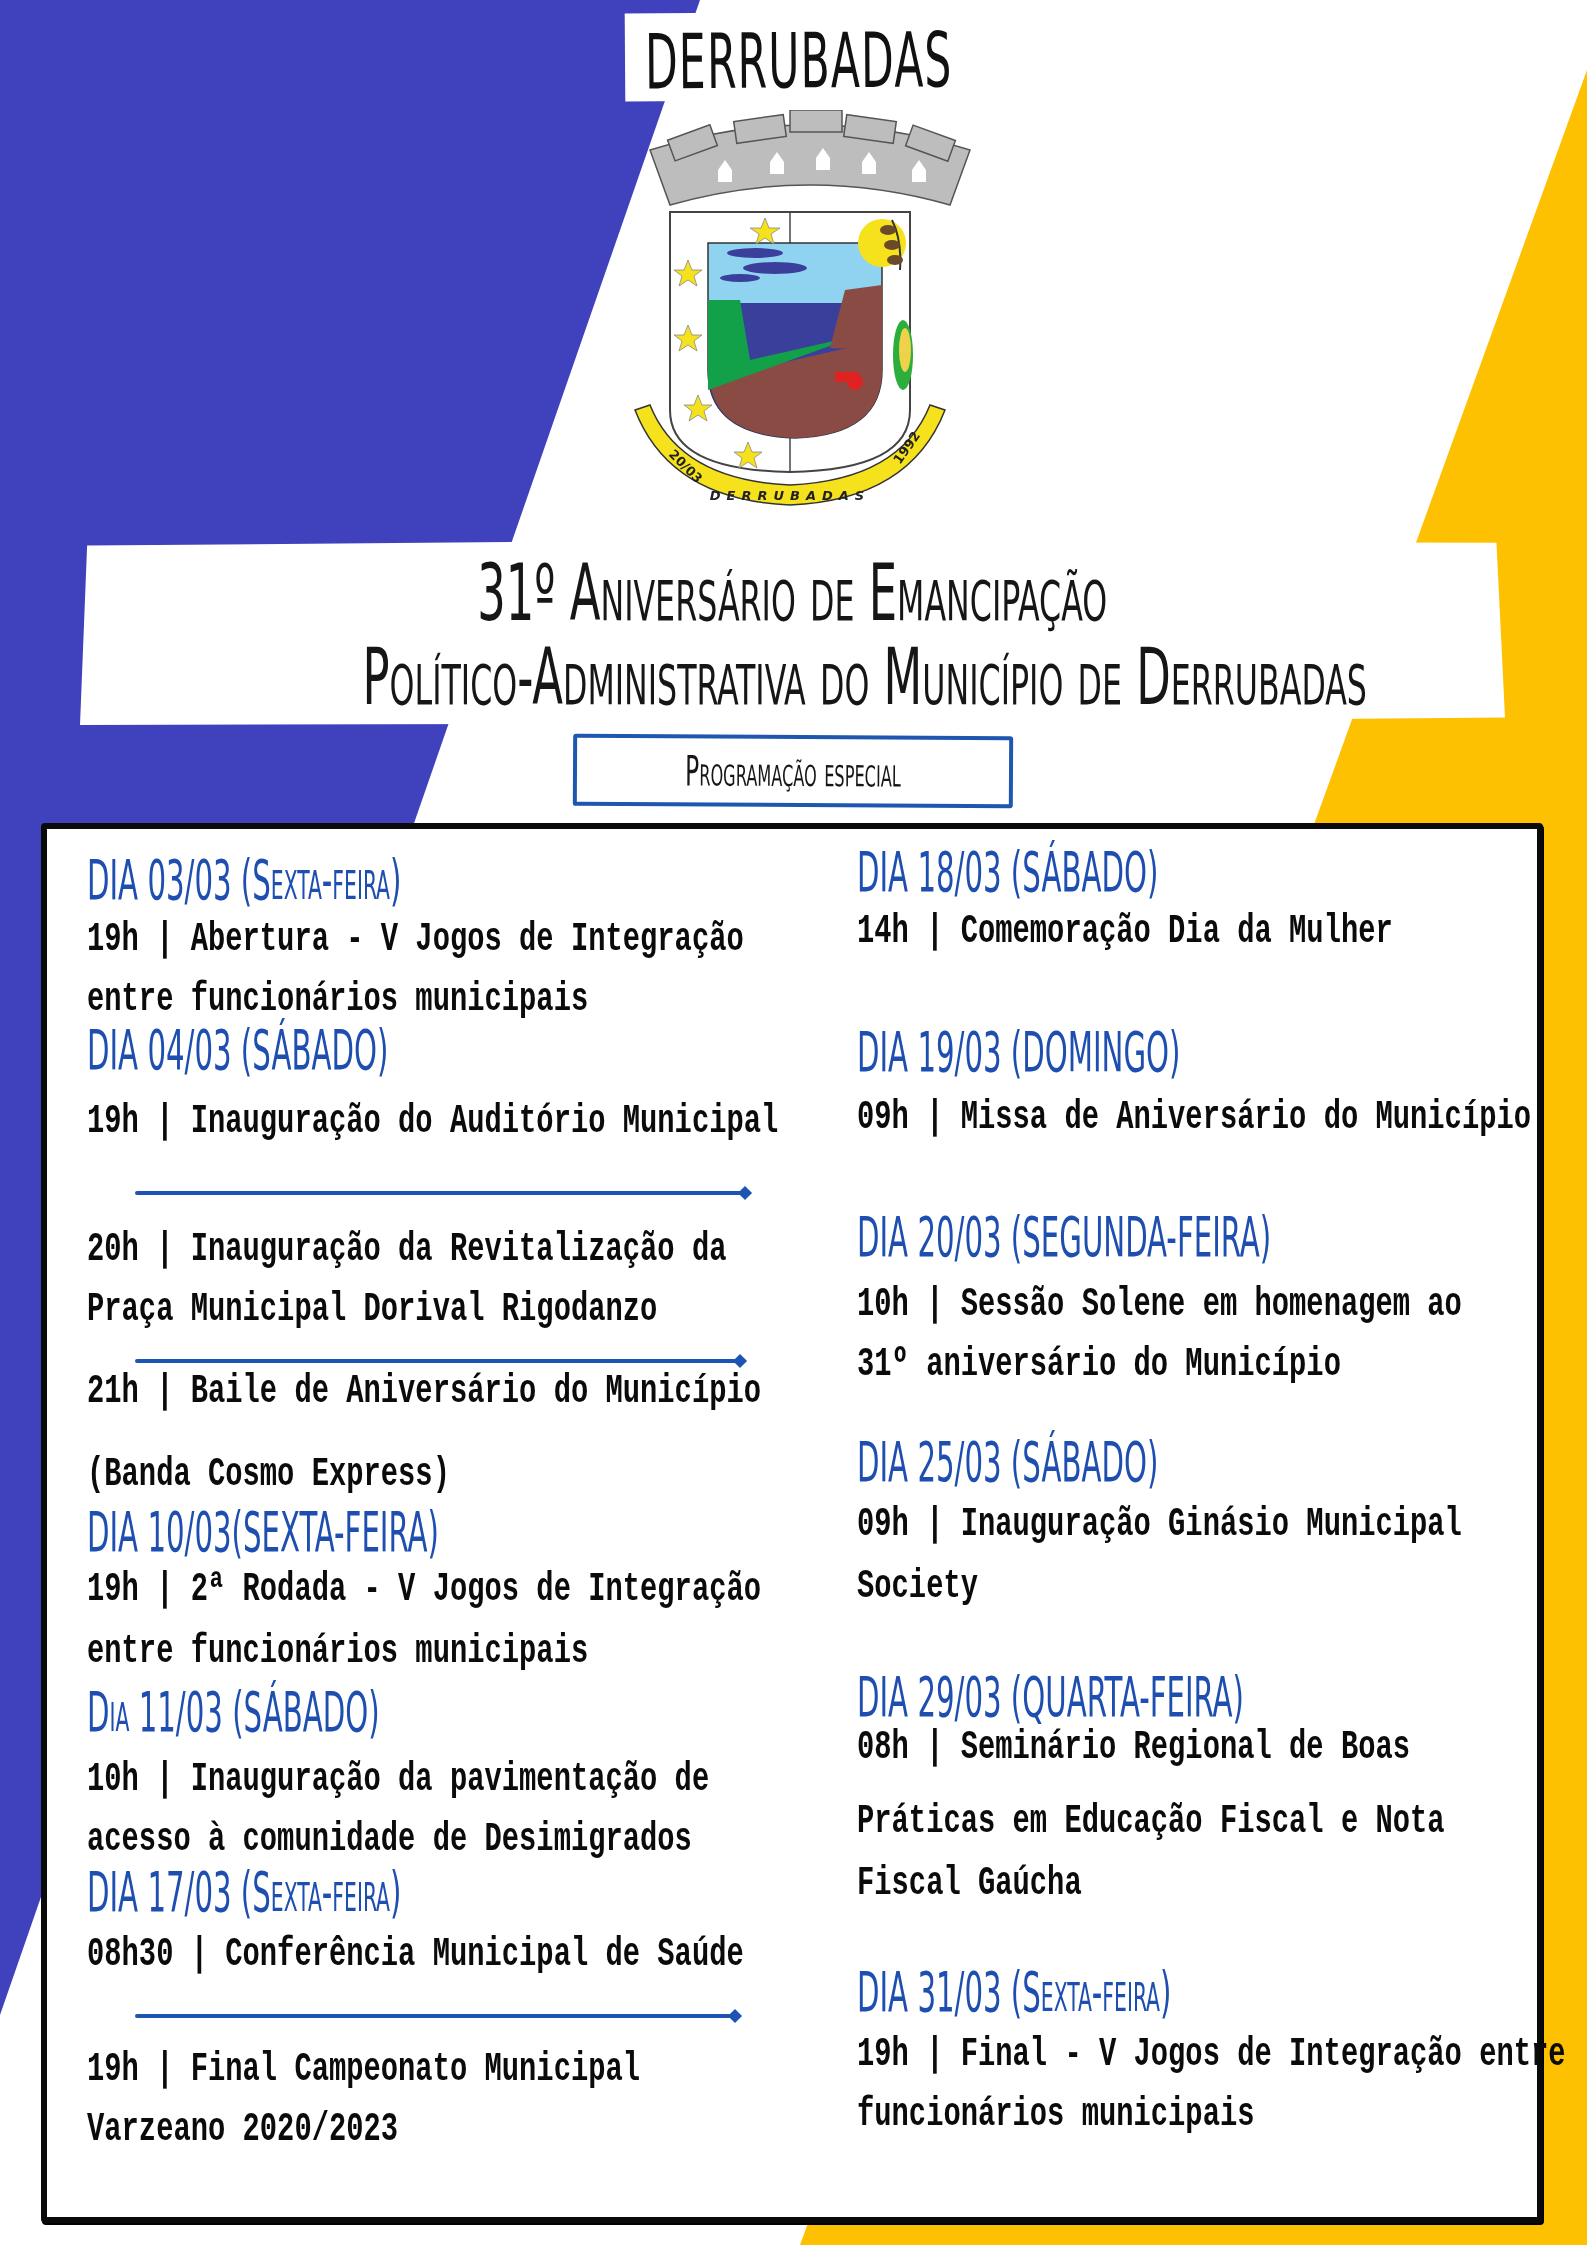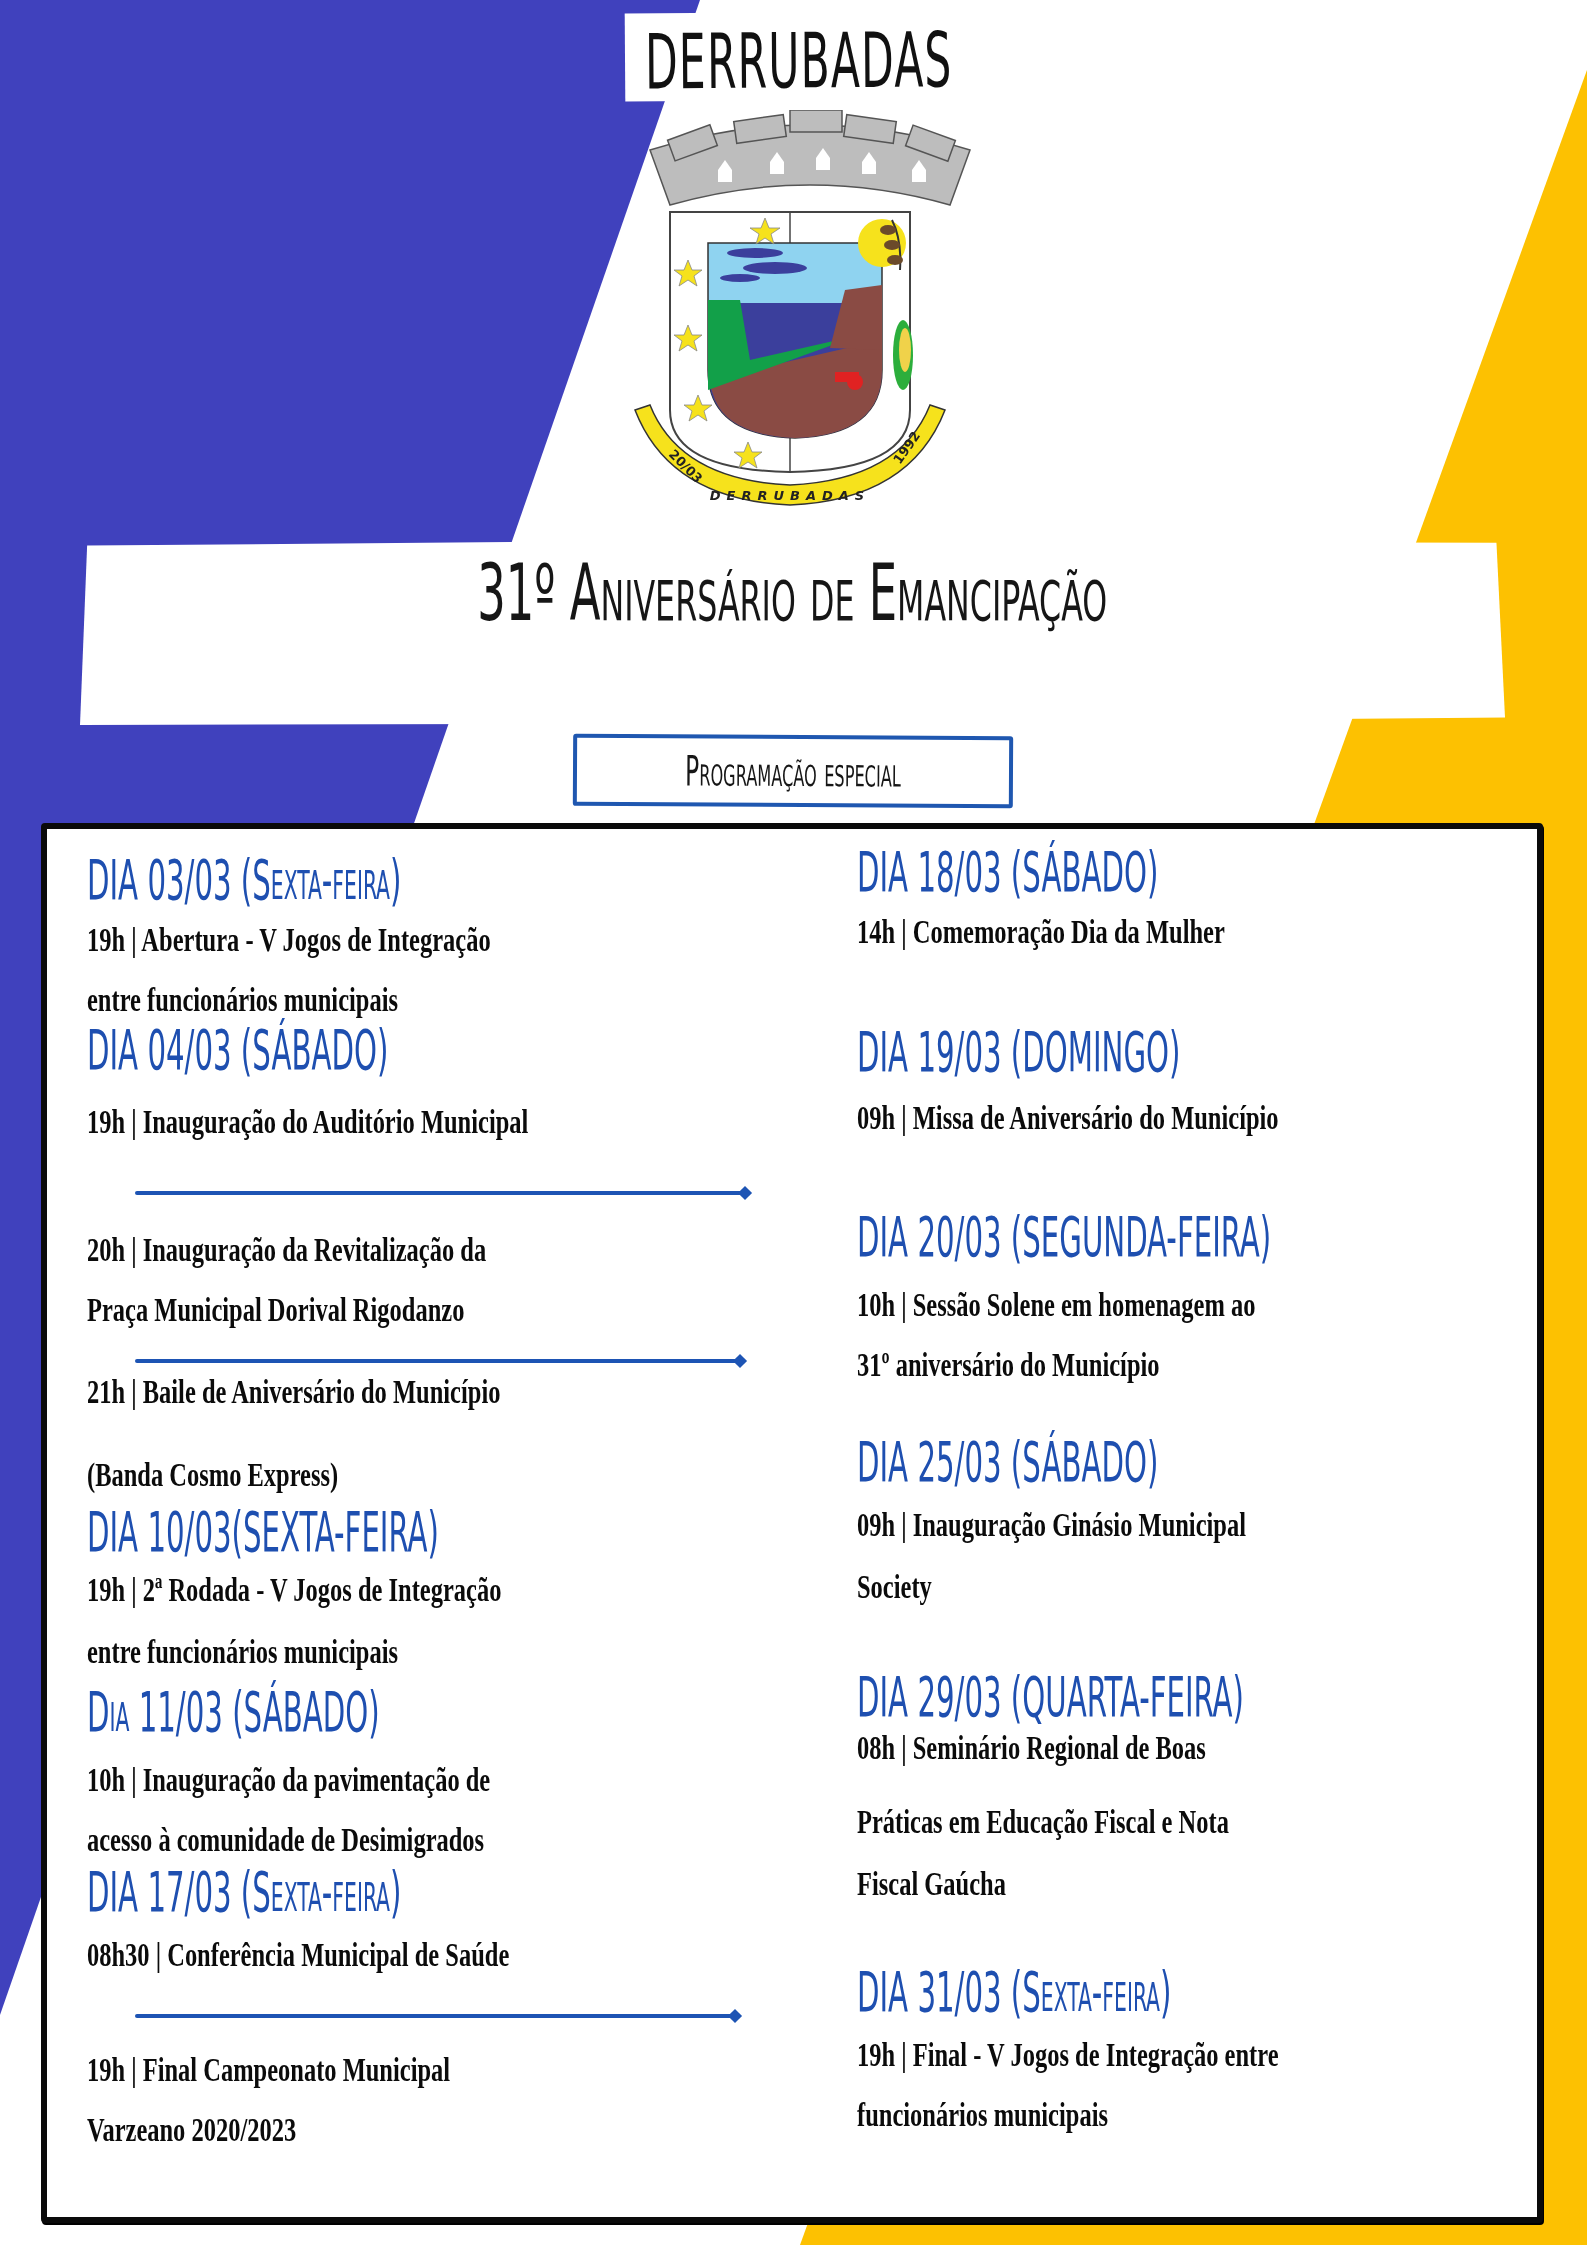--- a/index.html
+++ b/index.html
@@ -69,22 +69,22 @@
 
   .day-head {
     position: absolute; left: 0;
     font-family: "DejaVu Sans Condensed", "DejaVu Sans", sans-serif;
     color: #1e4fb0; font-size: 56px; white-space: nowrap; font-variant: small-caps;
   }
   .day-head i { font-style: normal; display: inline-block; transform: scaleX(0.58); transform-origin: left center; }
 
   .event {
     position: absolute; left: 0;
-    font-family: Liberation Serif, serif;
-    font-weight: 700; color: #0b0b0b; font-size: 34px; line-height: 62px;
+    font-family: Liberation Mono, monospace;
+    font-weight: 700; color: #0b0b0b; font-size: 40px; line-height: 62px;
   }
   .event .txt { display: inline-block; transform: scaleX(0.72); transform-origin: left top; white-space: nowrap; }
 
   .divider {
     position: absolute; height: 4px; background: #1d54b4; border-radius: 2px;
   }
   .divider::after {
     content: ""; position: absolute; right: -5px; top: -3px; width: 10px; height: 10px;
     background: #1d54b4; transform: rotate(45deg);
   }
@@ -156,20 +156,21 @@
 
     <path d="M5,300 Q40,390 160,395 Q280,390 315,300 L300,295 Q270,370 160,375 Q50,370 20,295 Z" fill="#f6e21c" stroke="#333" stroke-width="1.5"></path>
     <text x="38" y="345" font-family="DejaVu Sans, sans-serif" font-size="13" font-weight="bold" fill="#222" transform="rotate(45 38 345)">20/03</text>
     <text x="270" y="355" font-family="DejaVu Sans, sans-serif" font-size="13" font-weight="bold" fill="#222" transform="rotate(-55 270 355)">1992</text>
     <text x="160" y="390" text-anchor="middle" font-family="DejaVu Sans, sans-serif" font-size="13" font-style="italic" font-weight="bold" letter-spacing="6" fill="#222">DERRUBADAS</text>
   </svg>
 </div>
 
 <div class="title-banner">
   <div class="title-line l1"><span class="inner">31º Aniversário de Emancipação</span></div>
+  <div class="title-line l2"><span class="inner">Político-Administrativa do Município de Derrubadas</span></div>
 </div>
 
 <div class="subtitle-box">
   <span><i>Programação especial</i></span>
 </div>
 
 <div class="card">
 
   <div class="col left">
     <div class="day-head" style="top:18px"><i>DIA 03/03 (Sexta-feira)</i></div>

